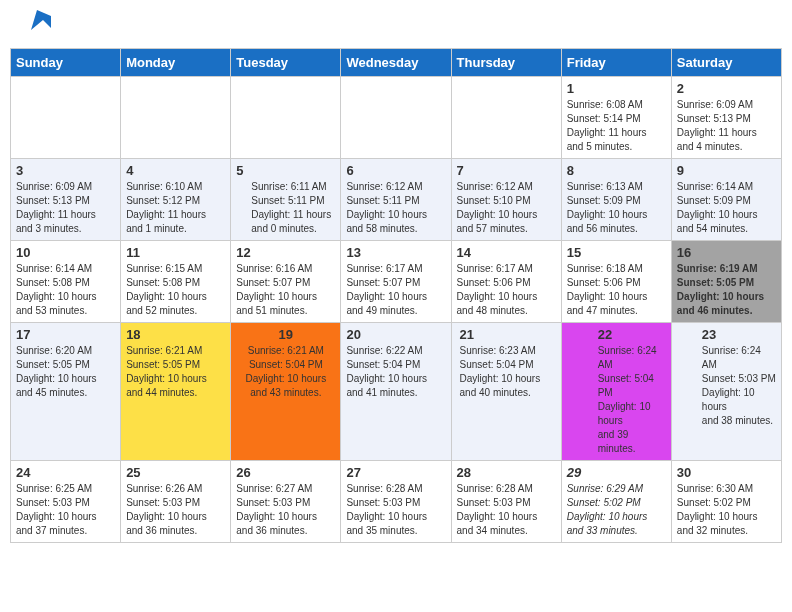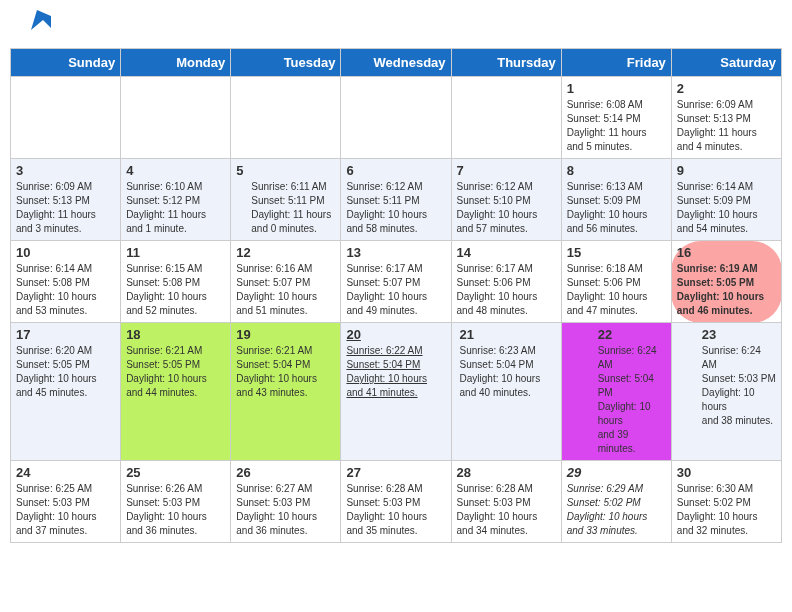--- a/index.html
+++ b/index.html
@@ -38,21 +38,21 @@
       color: #555;
     }
     .calendar {
       width: 100%;
       border-collapse: collapse;
       margin-top: 5px;
     }
     .calendar th {
       background-color: #1a6fc4;
       color: #fff;
-      text-align: right;
+      text-align: left;
       padding: 6px 5px;
       font-size: 13px;
       border: 1px solid #ccc;
     }
     .calendar td {
       border: 1px solid #ccc;
       vertical-align: top;
       padding: 4px 5px;
       width: 110px;
       min-height: 80px;
@@ -222,51 +222,51 @@
 Daylight: 10 hours
 and 48 minutes.</div>
         </td>
         <td style="background-color: rgb(255, 255, 255);">
           <span class="day-number">15</span>
           <div class="day-info" style="white-space: pre-line;">Sunrise: 6:18 AM
 Sunset: 5:06 PM
 Daylight: 10 hours
 and 47 minutes.</div>
         </td>
-        <td style="background-color: #fca5a5; border-radius: 30px;">
+        <td style="background-color: #a3a3a3;">
           <span class="day-number">16</span>
           <div class="day-info" style="white-space: pre-line; font-weight: bold;">Sunrise: 6:19 AM
 Sunset: 5:05 PM
 Daylight: 10 hours
 and 46 minutes.</div>
         </td>
       </tr>
       <tr>
         <td style="background-color: rgb(238, 242, 250);">
           <span class="day-number">17</span>
           <div class="day-info" style="white-space: pre-line;">Sunrise: 6:20 AM
 Sunset: 5:05 PM
 Daylight: 10 hours
 and 45 minutes.</div>
         </td>
-        <td style="background-color: #bef264;">
+        <td style="background-color: #fde047;">
           <span class="day-number">18</span>
           <div class="day-info" style="white-space: pre-line;">Sunrise: 6:21 AM
 Sunset: 5:05 PM
 Daylight: 10 hours
 and 44 minutes.</div>
         </td>
-        <td style="background-color: #bef264;">
+        <td style="background-color: #f97316; text-align: center;">
           <span class="day-number">19</span>
           <div class="day-info" style="white-space: pre-line;">Sunrise: 6:21 AM
 Sunset: 5:04 PM
 Daylight: 10 hours
 and 43 minutes.</div>
         </td>
-        <td style="background-color: rgb(238, 242, 250); text-decoration: underline;">
+        <td style="background-color: rgb(238, 242, 250);">
           <span class="day-number">20</span>
           <div class="day-info" style="white-space: pre-line;">Sunrise: 6:22 AM
 Sunset: 5:04 PM
 Daylight: 10 hours
 and 41 minutes.</div>
         </td>
         <td style="background-color: rgb(238, 242, 250); padding-left: 8px;">
           <span class="day-number">21</span>
           <div class="day-info" style="white-space: pre-line;">Sunrise: 6:23 AM
 Sunset: 5:04 PM

